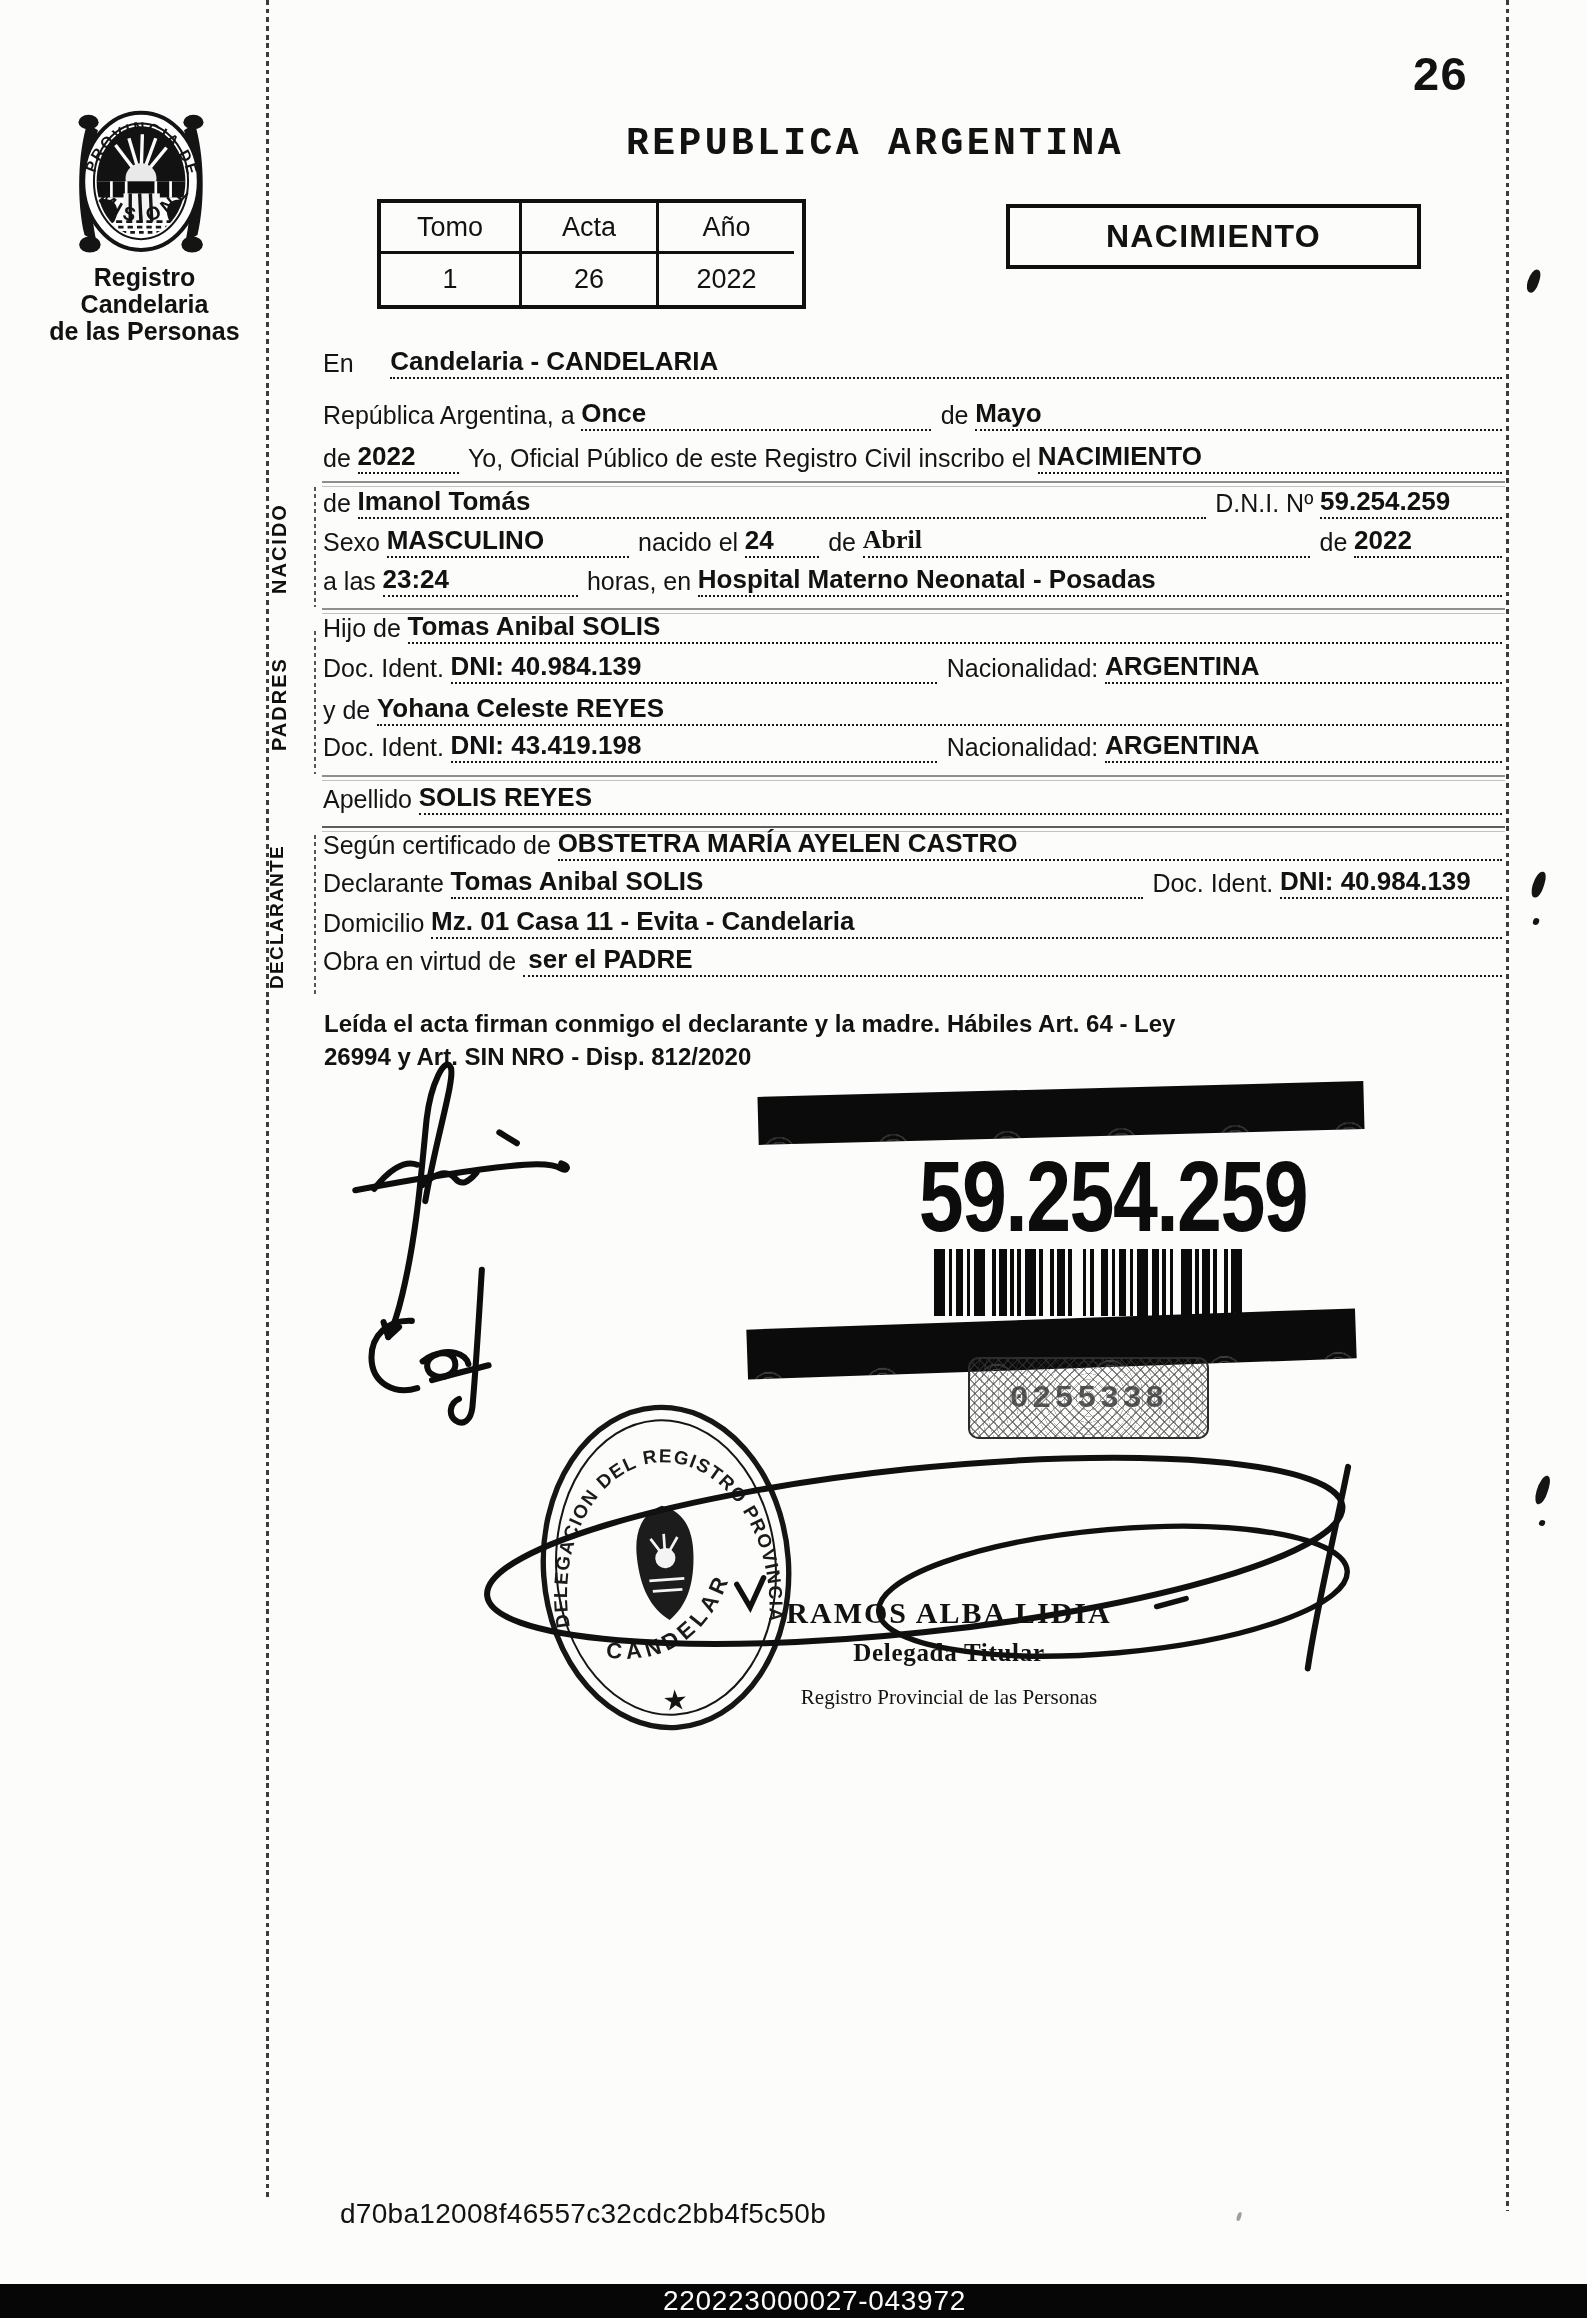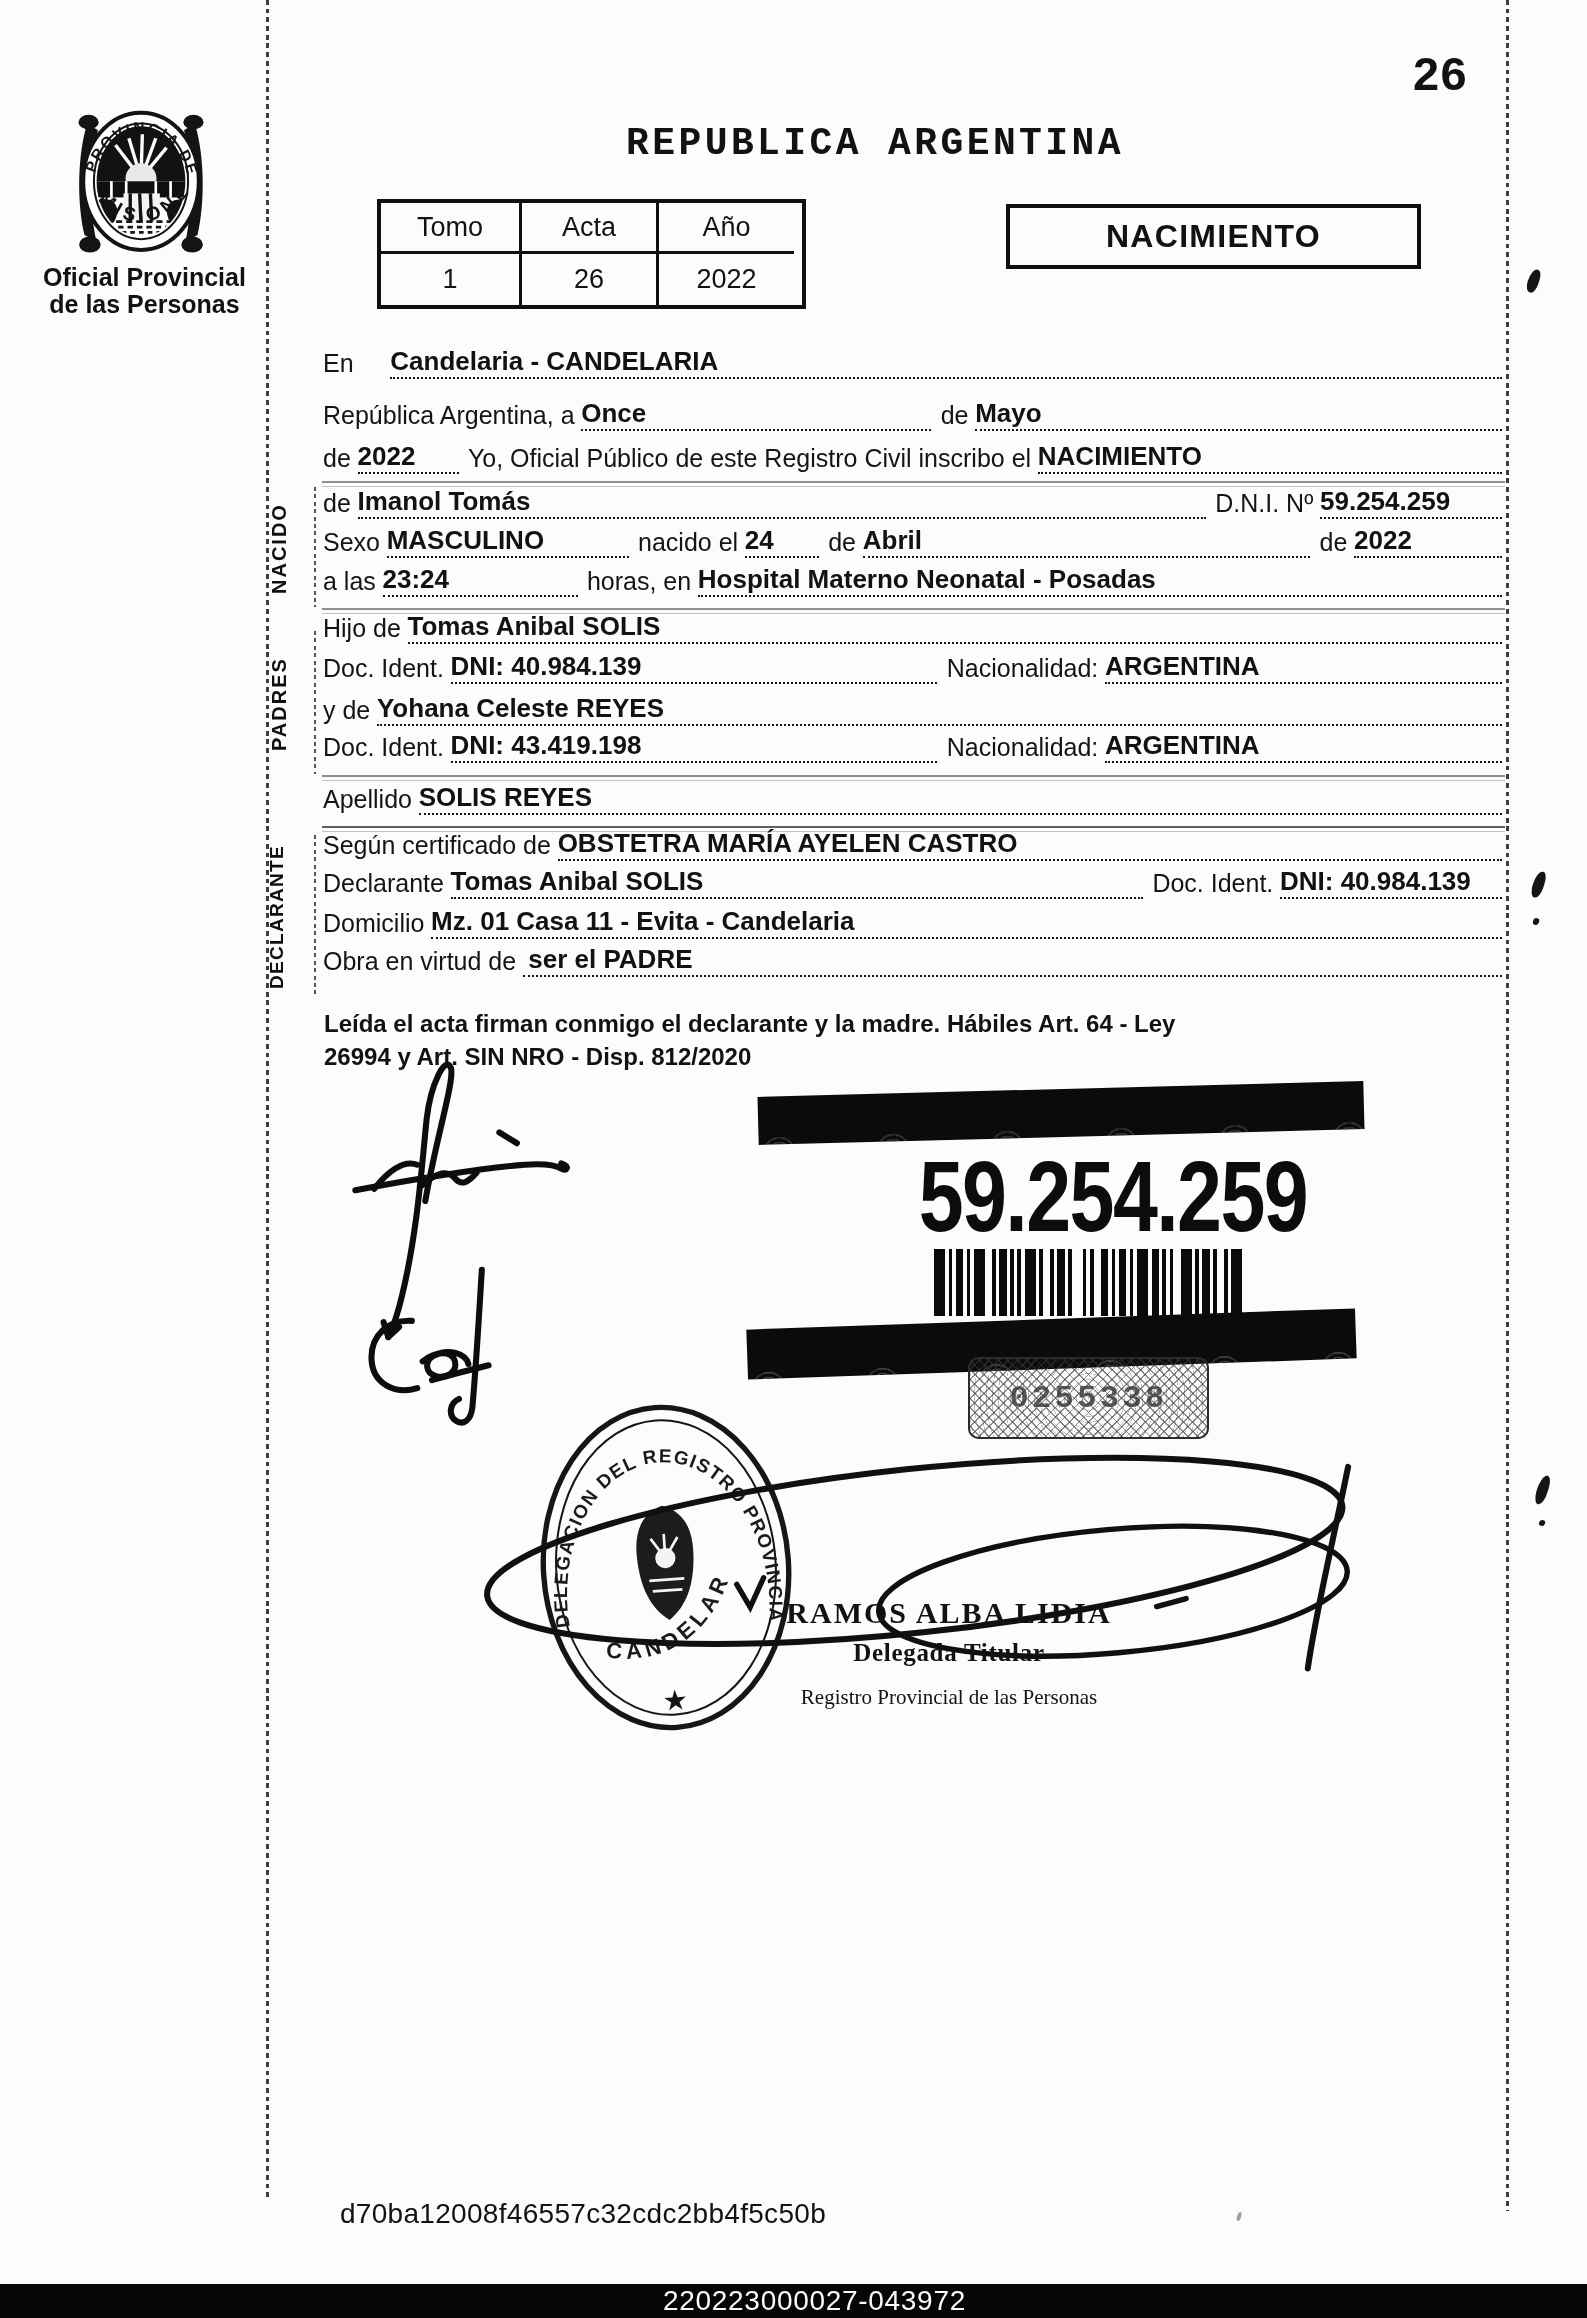--- a/index.html
+++ b/index.html
@@ -128,21 +128,21 @@
       <text font-size="23" font-weight="bold" letter-spacing="3" fill="#131313">
         <textPath href="#crestTop" startOffset="28">PROVINCIA DE</textPath>
       </text>
       <path id="crestBot" d="M 34,126 Q 110,220 186,124" fill="none"></path>
       <text font-size="28" font-weight="bold" letter-spacing="7" fill="#131313">
         <textPath href="#crestBot" startOffset="18">MISIONES</textPath>
       </text>
     </svg>
   </div>
   <div class="issuer">
-    <div>Oficial Provincial</div>
+    <div>Registro Candelaria</div>
     <div>de las Personas</div>
   </div>
 
   <div class="title">REPUBLICA ARGENTINA</div>
   <div class="rec-table">
     <div class="cell">Tomo</div>
     <div class="cell">Acta</div>
     <div class="cell last">Año</div>
     <div class="cell bot">1</div>
     <div class="cell bot">26</div>
@@ -194,21 +194,21 @@
     <span class="lbl">Sexo</span>
     <span class="fill" style="flex:0 0 242px;">
         <span class="val">MASCULINO</span>
       </span>
     <span class="mid">nacido el</span>
     <span class="fill" style="flex:0 0 74px;">
         <span class="val">24</span>
       </span>
     <span class="mid">de</span>
     <span class="fill">
-        <span class="val" style="margin-right:60px;">Abril</span>
+        <span class="val" style="margin-right:60px;font-family:Liberation Serif, serif;">Abril</span>
       </span>
     <span class="mid">de</span>
     <span class="fill" style="flex:0 0 148px;">
         <span class="val">2022</span>
       </span>
   </div>
   <div class="row" style="top:555px;">
     <span class="lbl">a las</span>
     <span class="fill" style="flex:0 0 195px;">
         <span class="val" style="margin-right:67px;">23:24</span>

